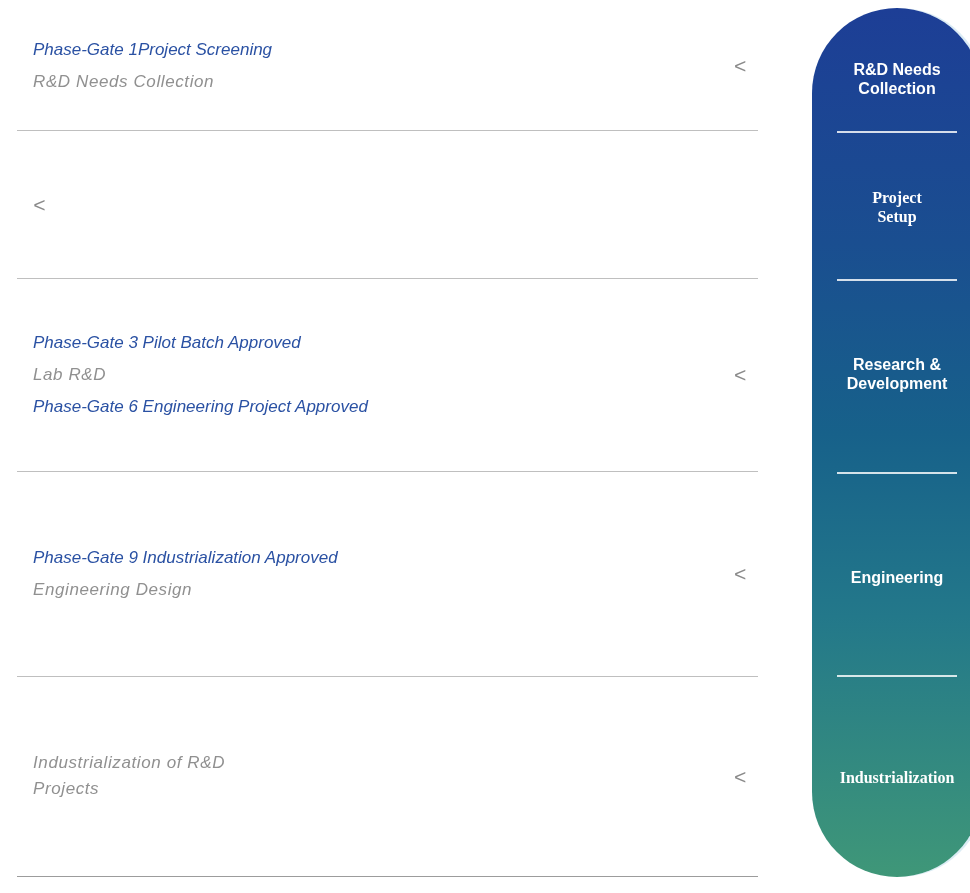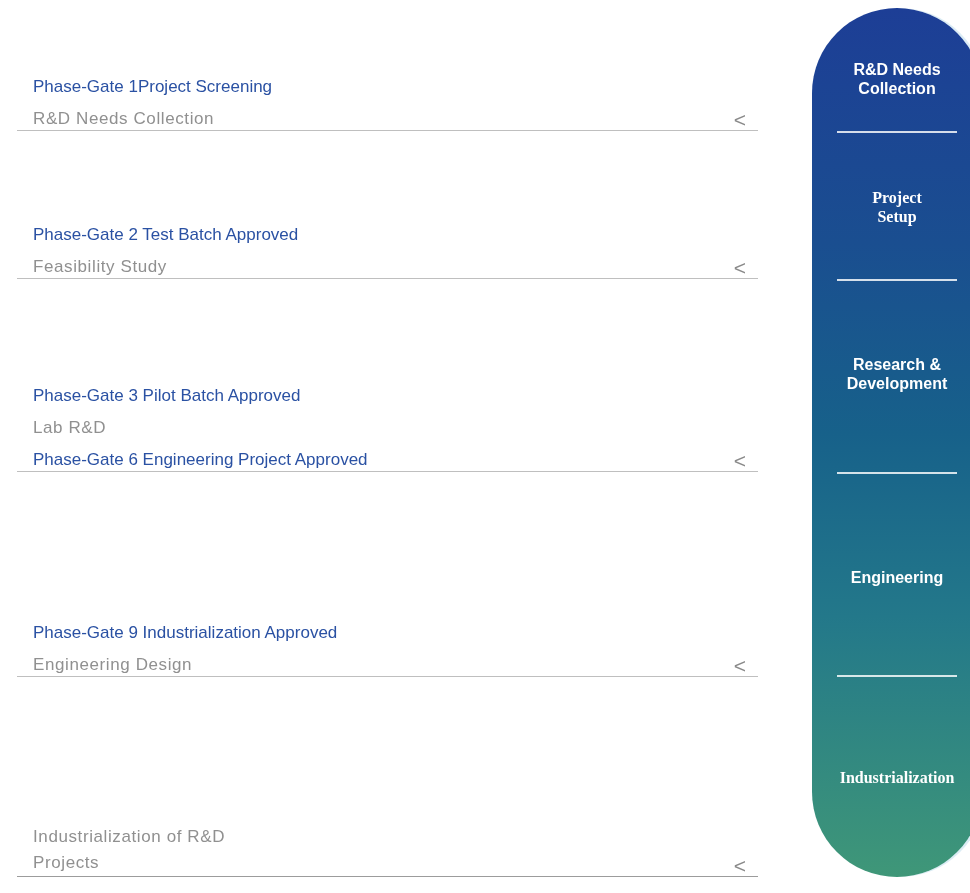--- a/index.html
+++ b/index.html
@@ -5,22 +5,22 @@
   html, body { margin: 0; padding: 0; background: #ffffff; }
   body {
     font-family: "Liberation Sans", "DejaVu Sans", sans-serif;
     width: 970px; height: 893px; overflow: hidden;
   }
   .canvas { position: relative; width: 970px; height: 893px; background: #fff; }
 
   
   .phase-row {
     position: absolute; left: 0; width: 758px;
-    display: flex; align-items: flex-end; justify-content: space-between;
-    padding: 0 12px 0 33px; box-sizing: border-box;
+    display: flex; align-items: center; justify-content: space-between;
+    padding: 0 12px 0 33px; box-sizing: border-box; font-style: italic;
   }
   .row-1 { top: 0;     height: 130px; }
   .row-2 { top: 130px; height: 148px; }
   .row-3 { top: 278px; height: 193px; }
   .row-4 { top: 471px; height: 205px; }
   .row-5 { top: 676px; height: 200px; }
 
   .entries { display: flex; flex-direction: column; gap: 9px; }
   .gate-title {
     color: var(--title-blue, #2a51a3);
@@ -89,24 +89,20 @@
   <div class="phase-row row-1">
     <div class="entries">
       <div class="gate-title">Phase-Gate 1Project Screening</div>
       <div class="gate-subtitle">R&amp;D Needs Collection</div>
     </div>
     <span class="chevron">&lt;</span>
   </div>
   <div class="divider divider-1"></div>
 
   <div class="phase-row row-2">
-    <div class="entries">
-      <div class="gate-title">Phase-Gate 2 Test Batch Approved</div>
-      <div class="gate-subtitle">Feasibility Study</div>
-    </div>
     <span class="chevron">&lt;</span>
   </div>
   <div class="divider divider-2"></div>
 
   <div class="phase-row row-3">
     <div class="entries">
       <div class="gate-title">Phase-Gate 3 Pilot Batch Approved</div>
       <div class="gate-subtitle">Lab R&amp;D</div>
       <div class="gate-title">Phase-Gate 6 Engineering Project Approved</div>
     </div>

